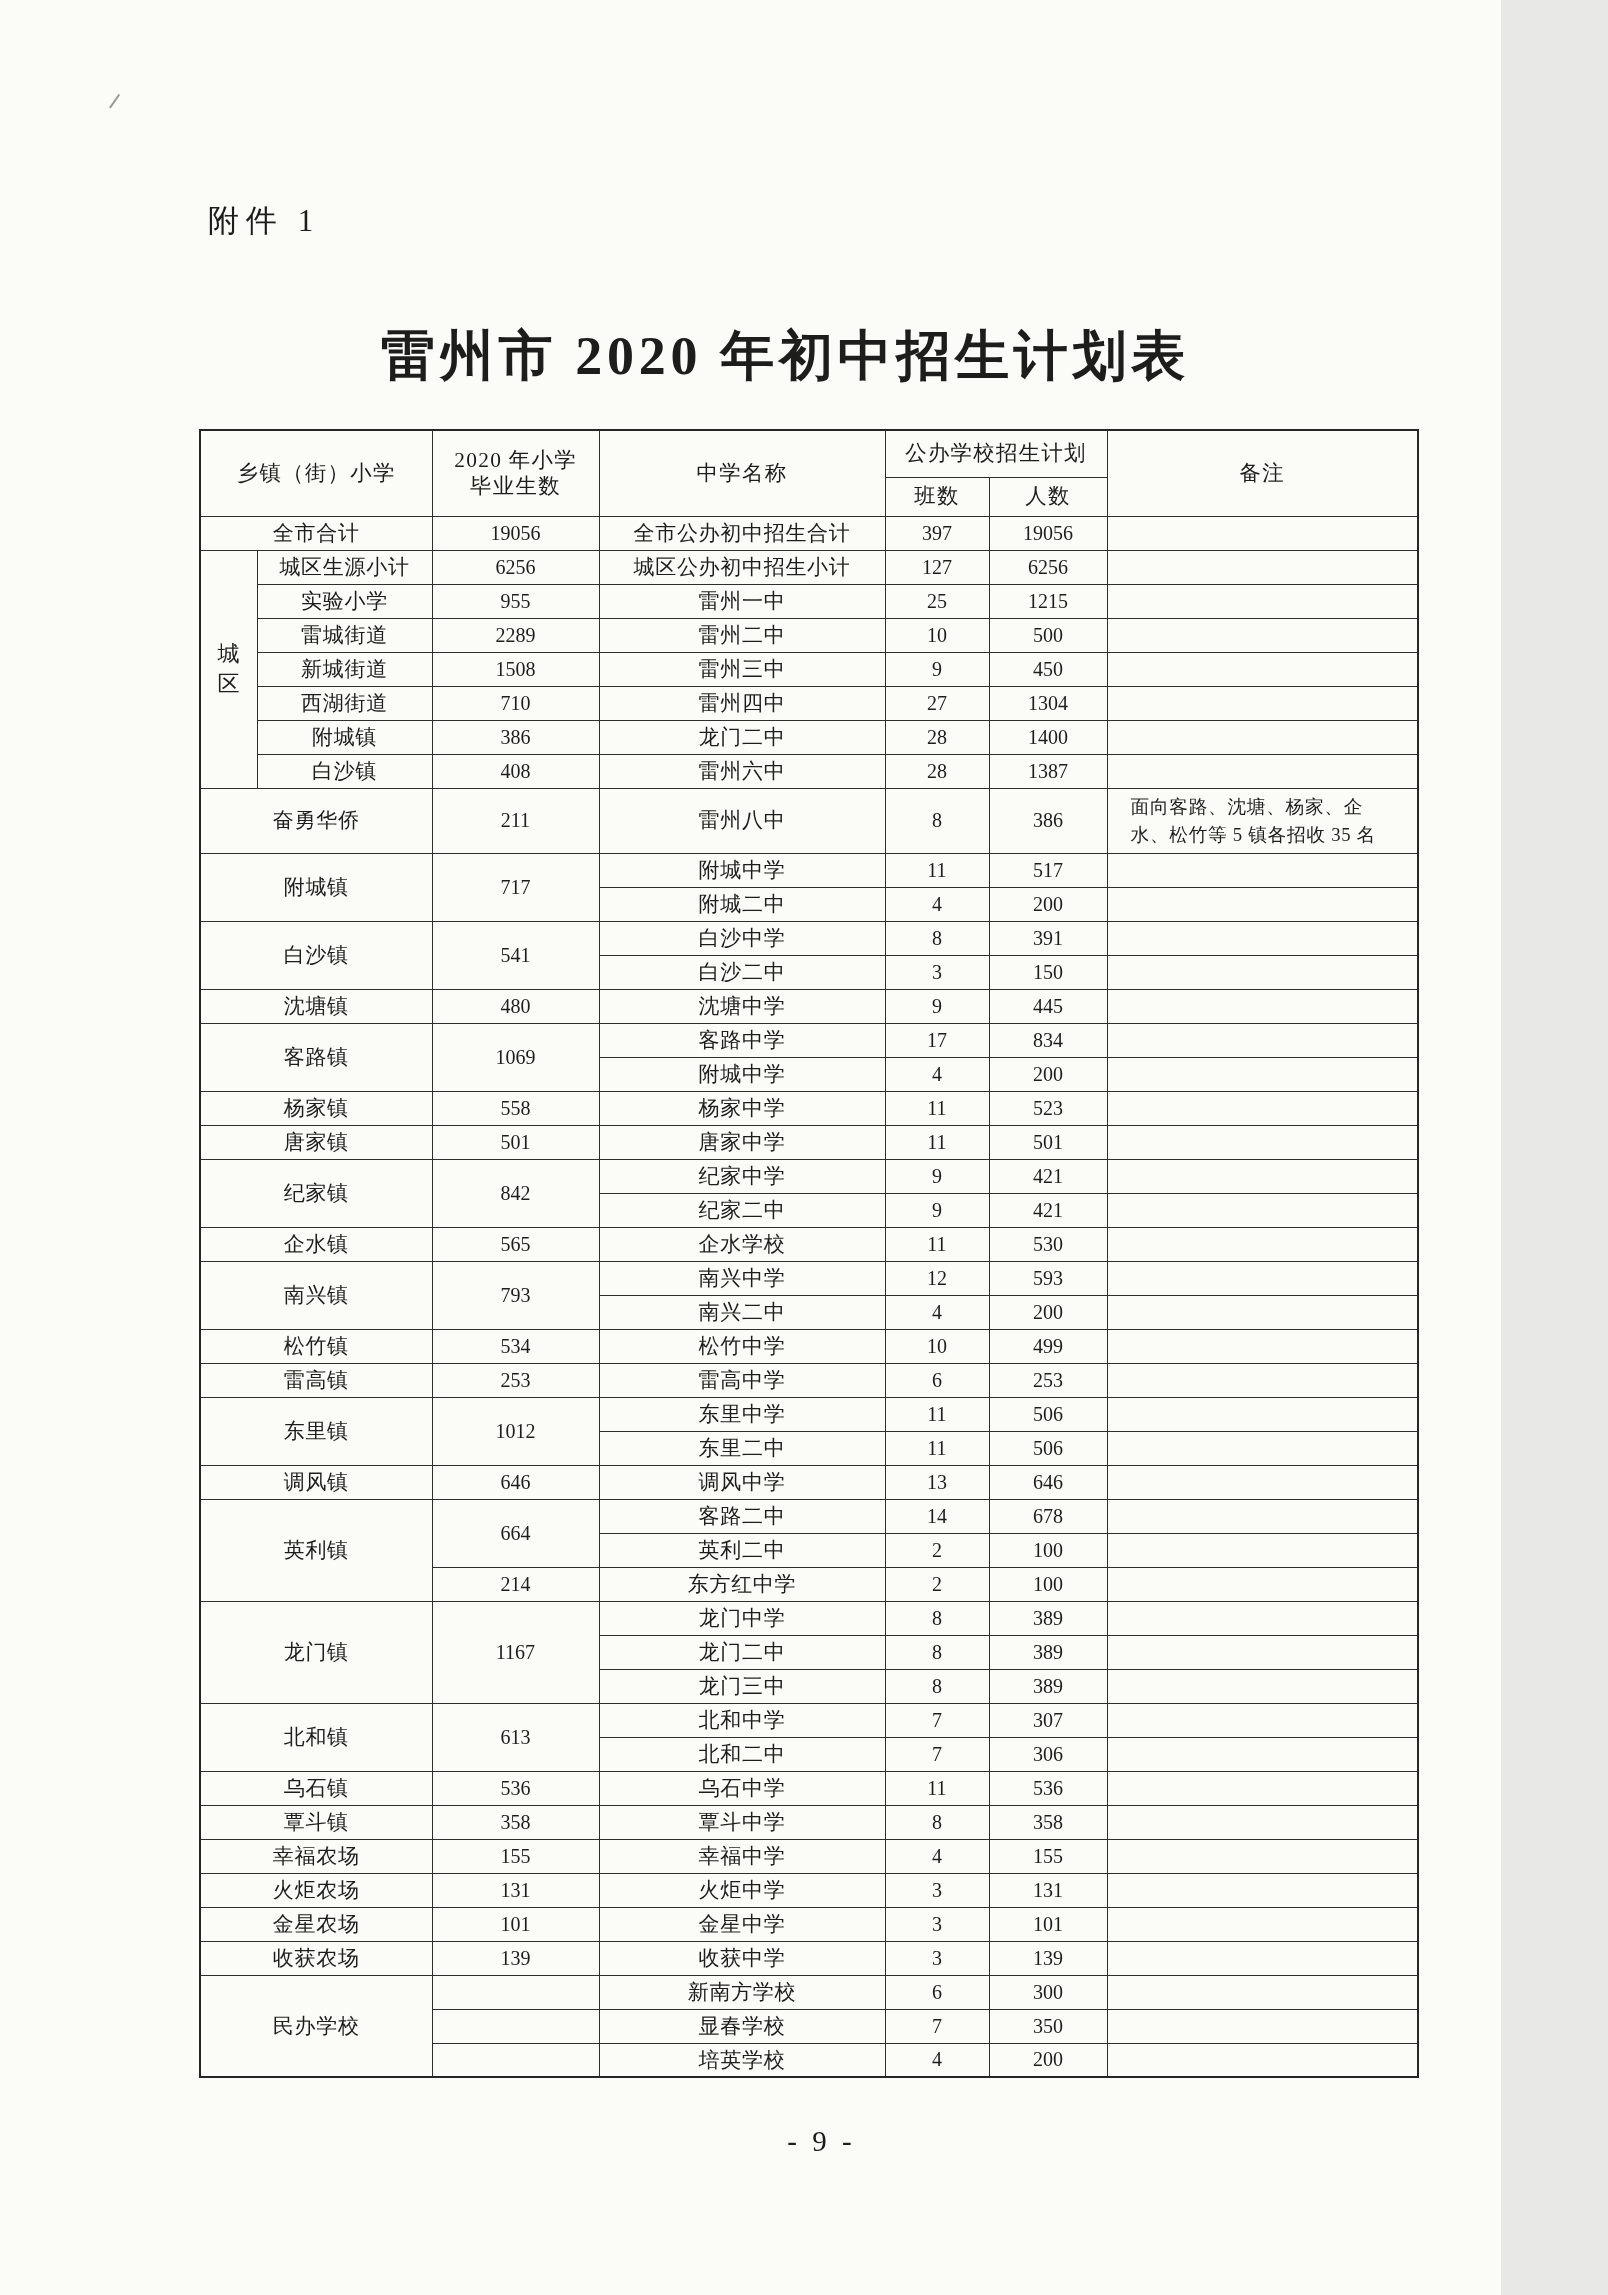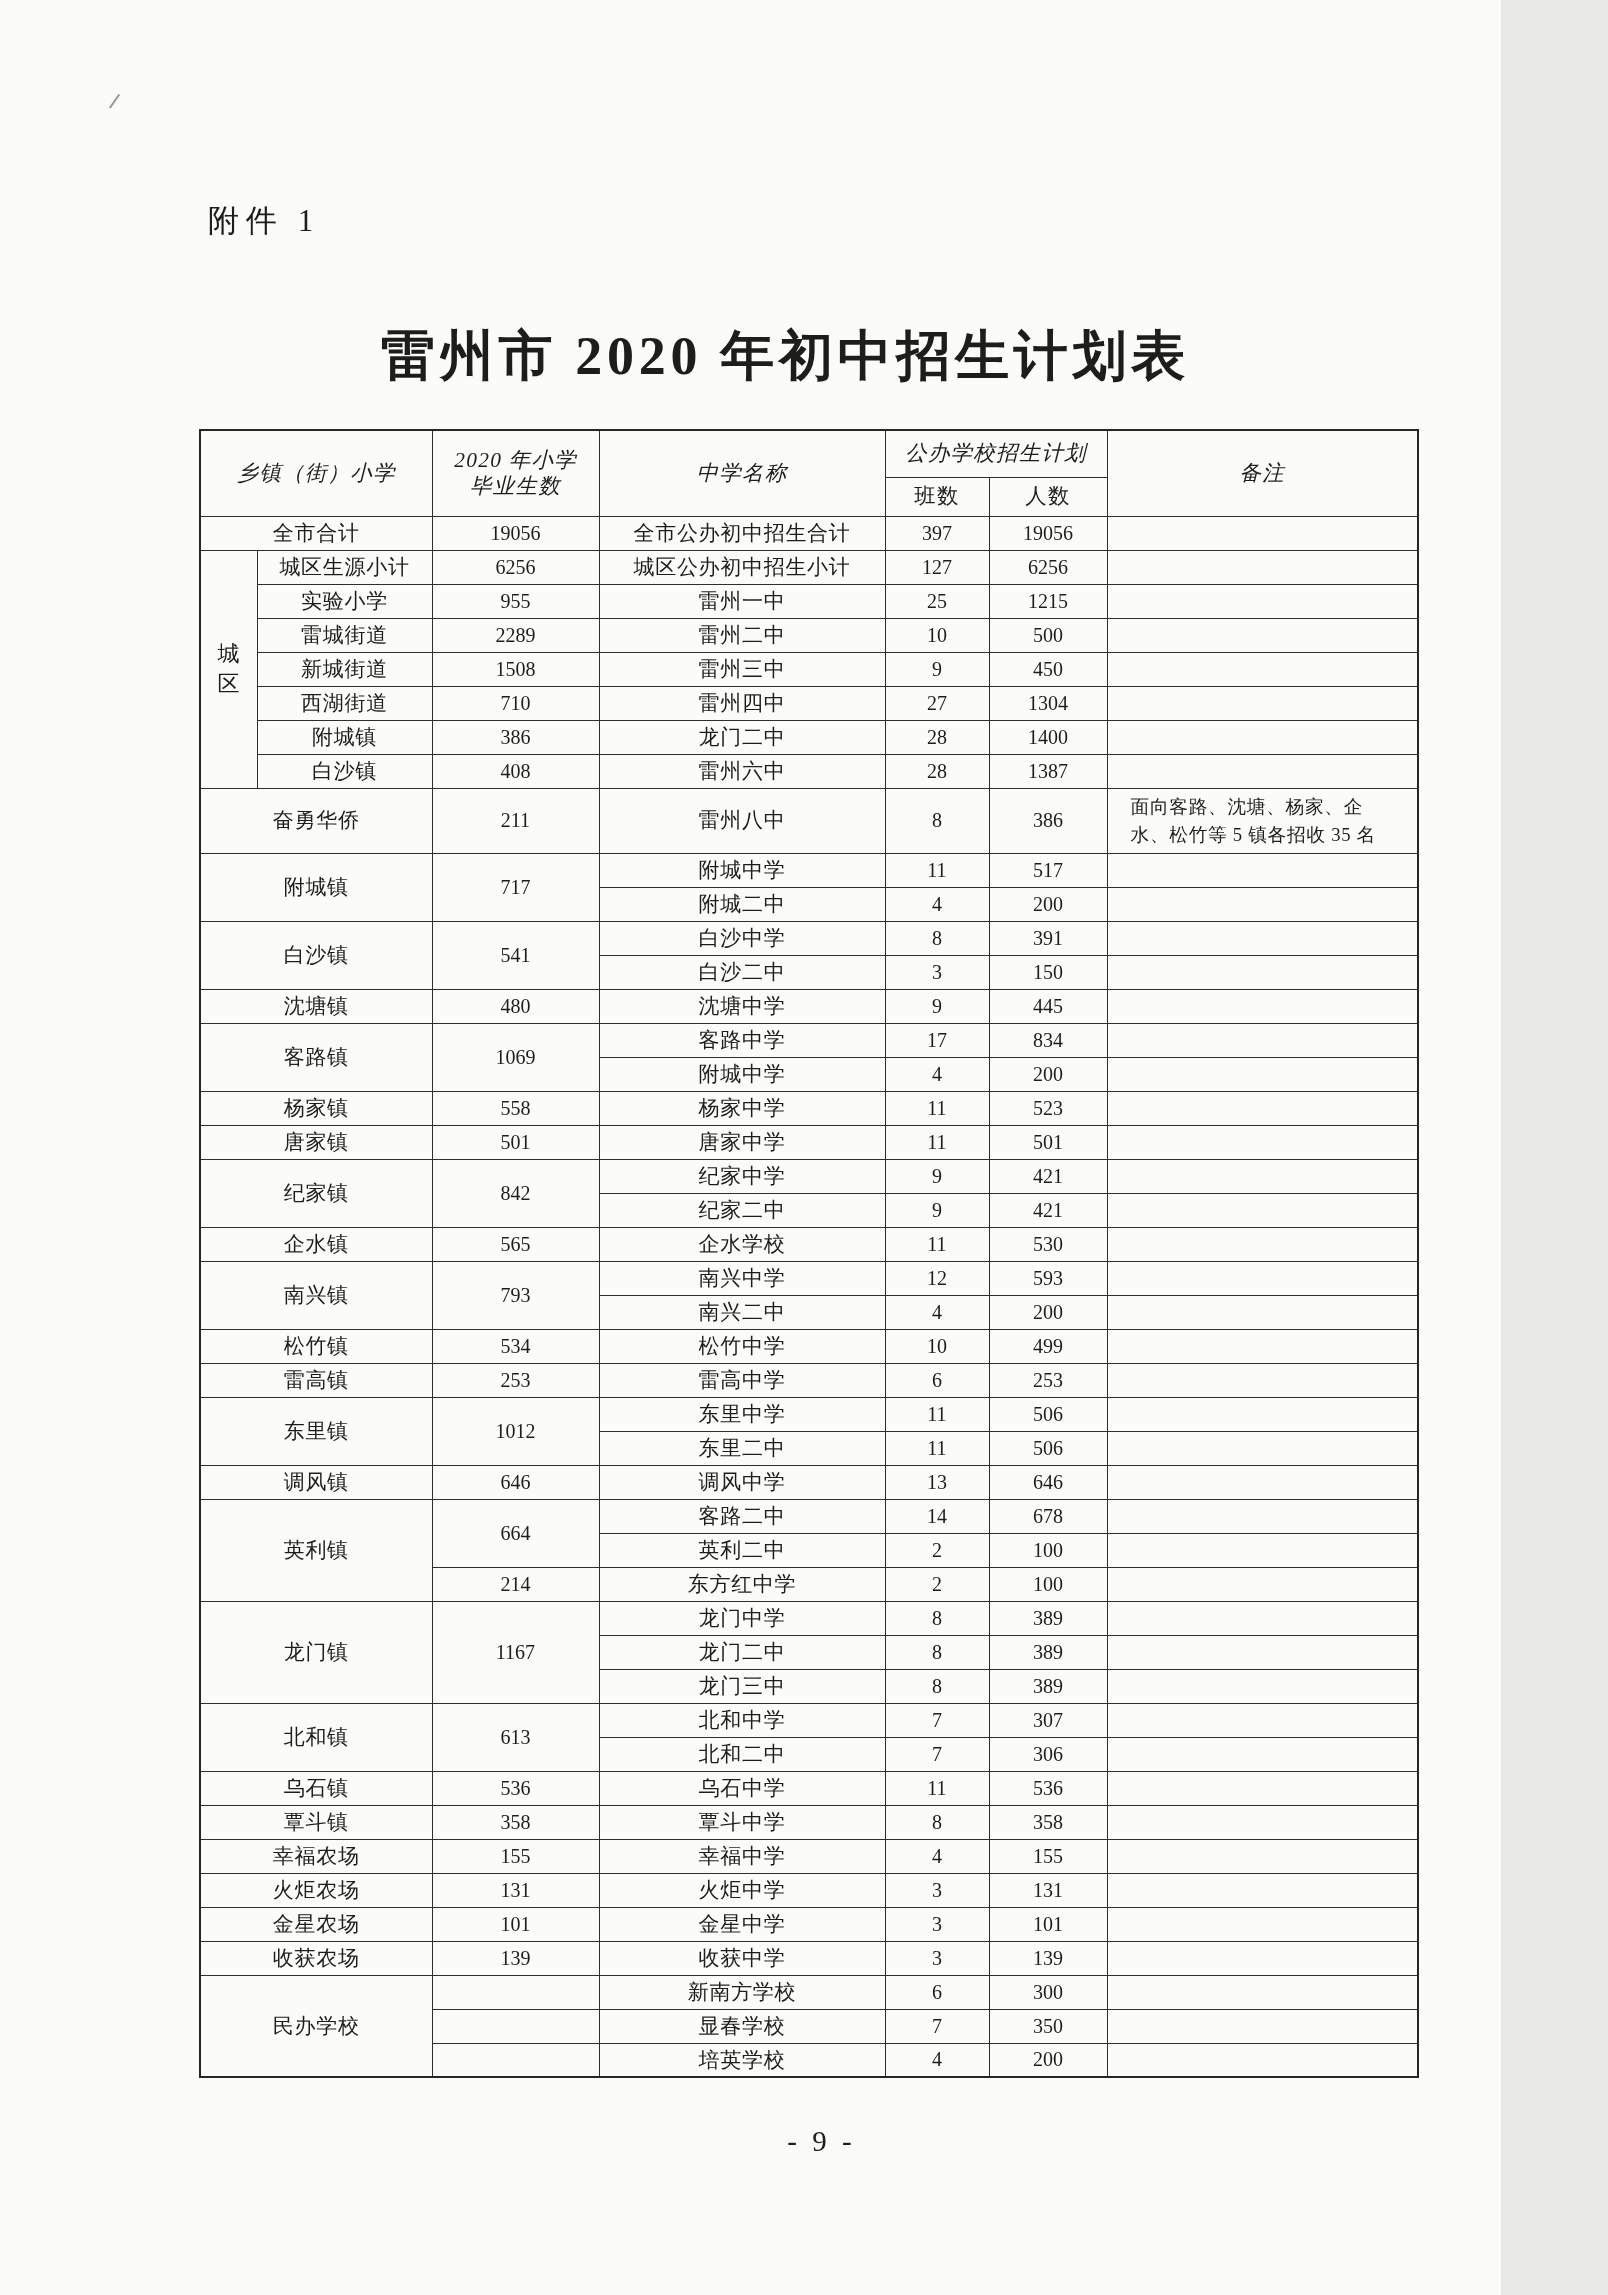--- a/index.html
+++ b/index.html
@@ -45,21 +45,21 @@
   td{
     border:1.3px solid #2e2e2c;
     text-align:center;
     vertical-align:middle;
     padding:0 4px;
     font-size:21px;
     line-height:1.25;
     overflow:hidden;
   }
   table{border:2px solid #262624;}
-  thead tr:first-child{height:47px;font-style:italic;}
+  thead tr:first-child{height:47px;}
   thead tr:last-child{height:39px;}
   tbody tr{height:34px;}
   .k-header{
     font-size:21.4px;
     white-space:pre-line;
     letter-spacing:1.3px;
   }
   .k-region{
     font-size:22px;
     white-space:pre-line;

